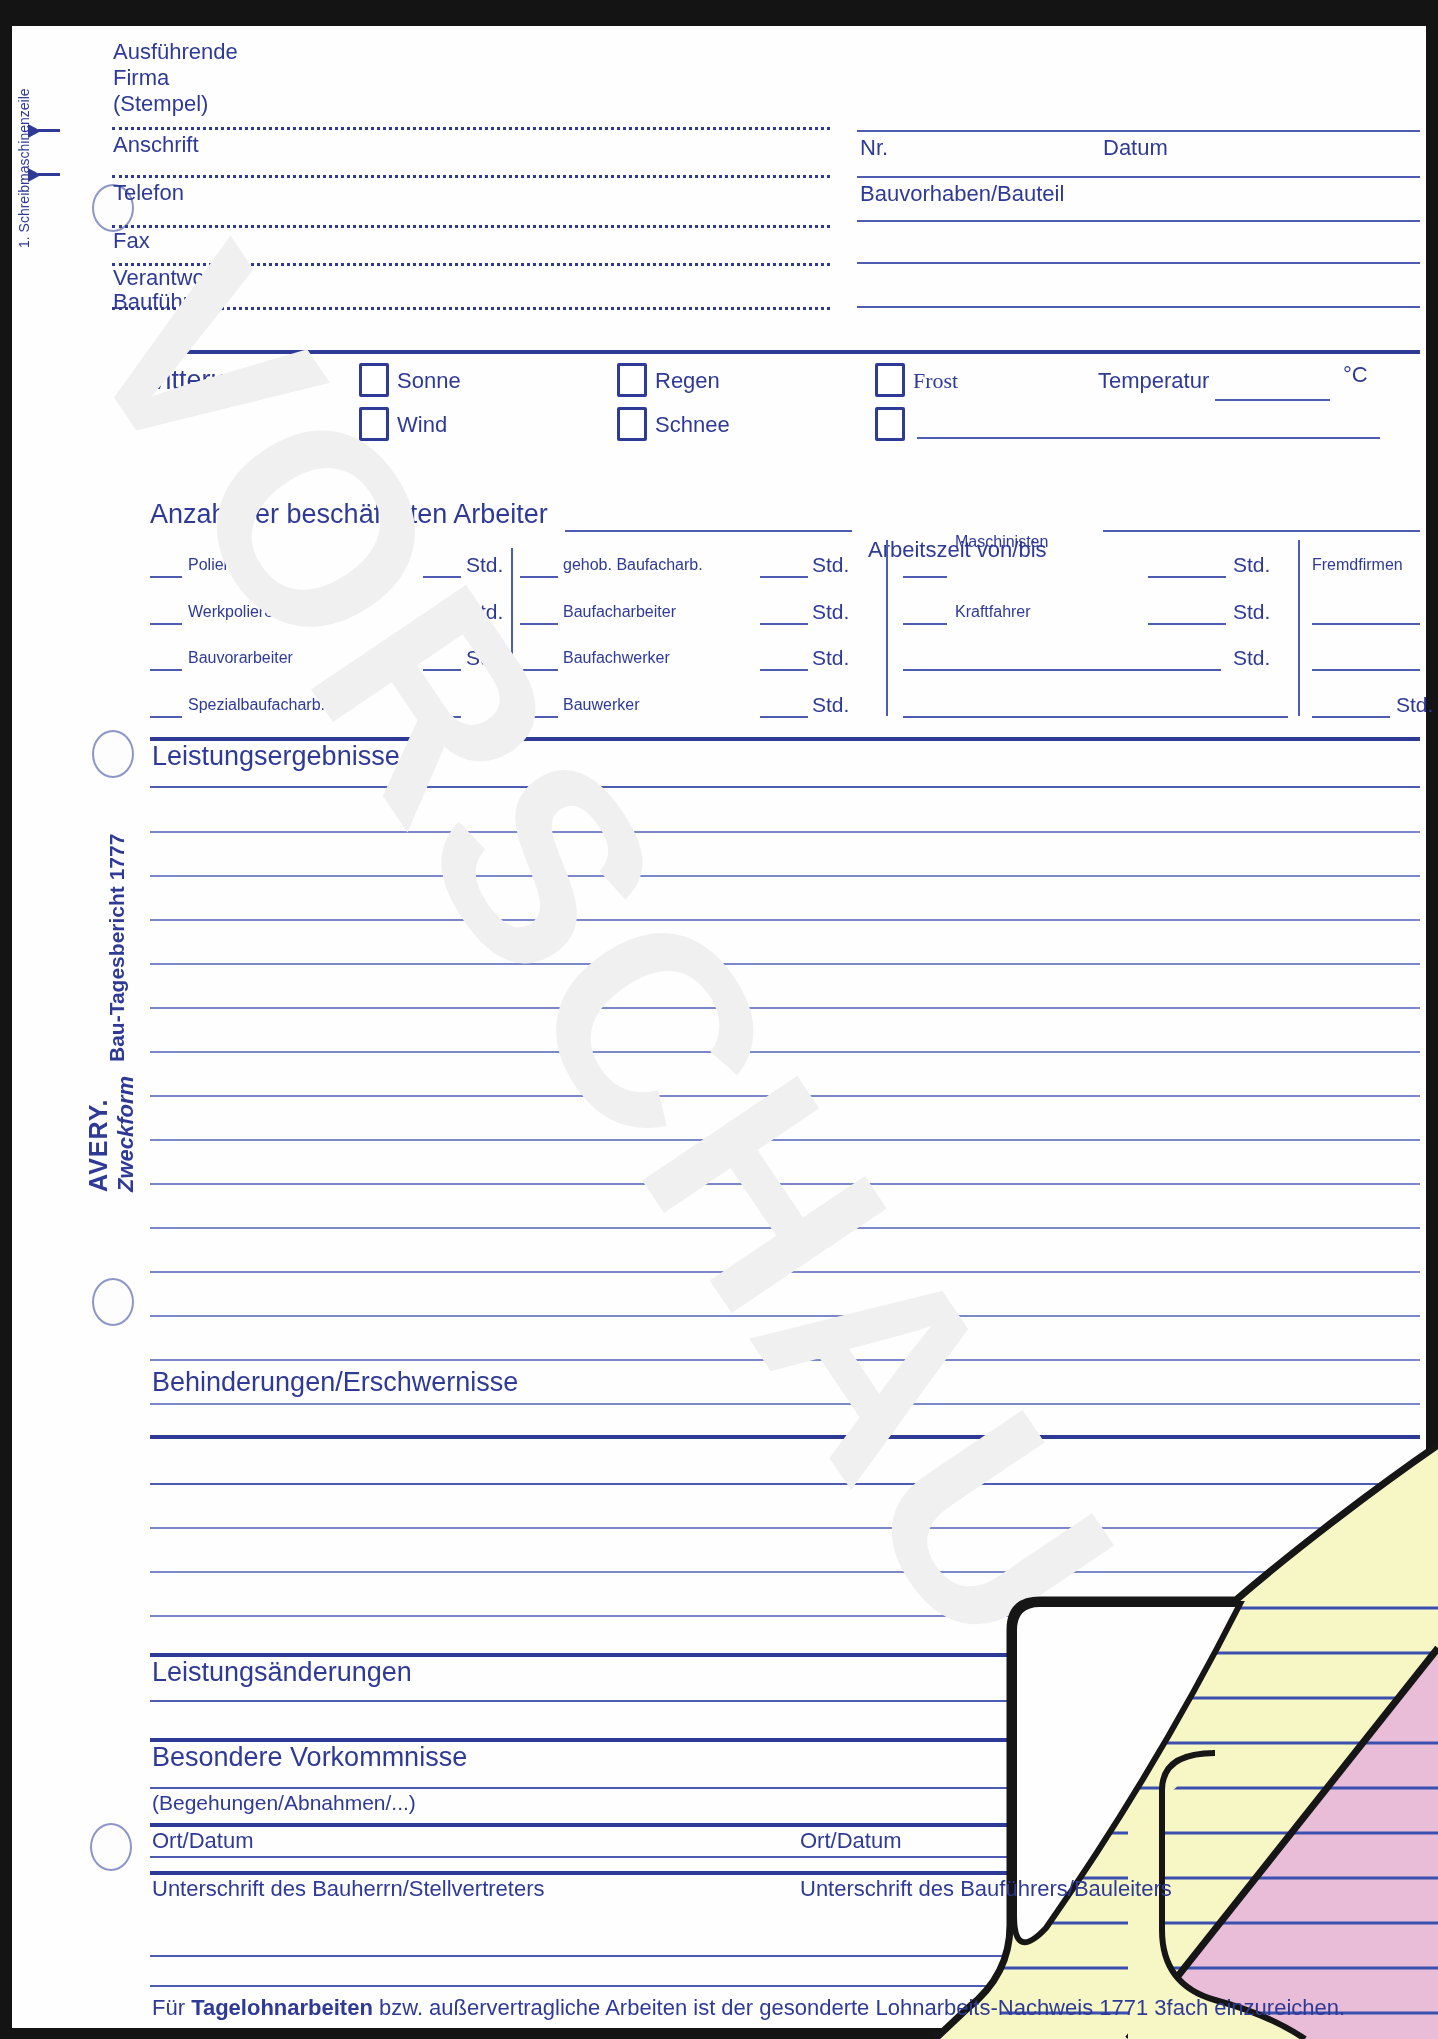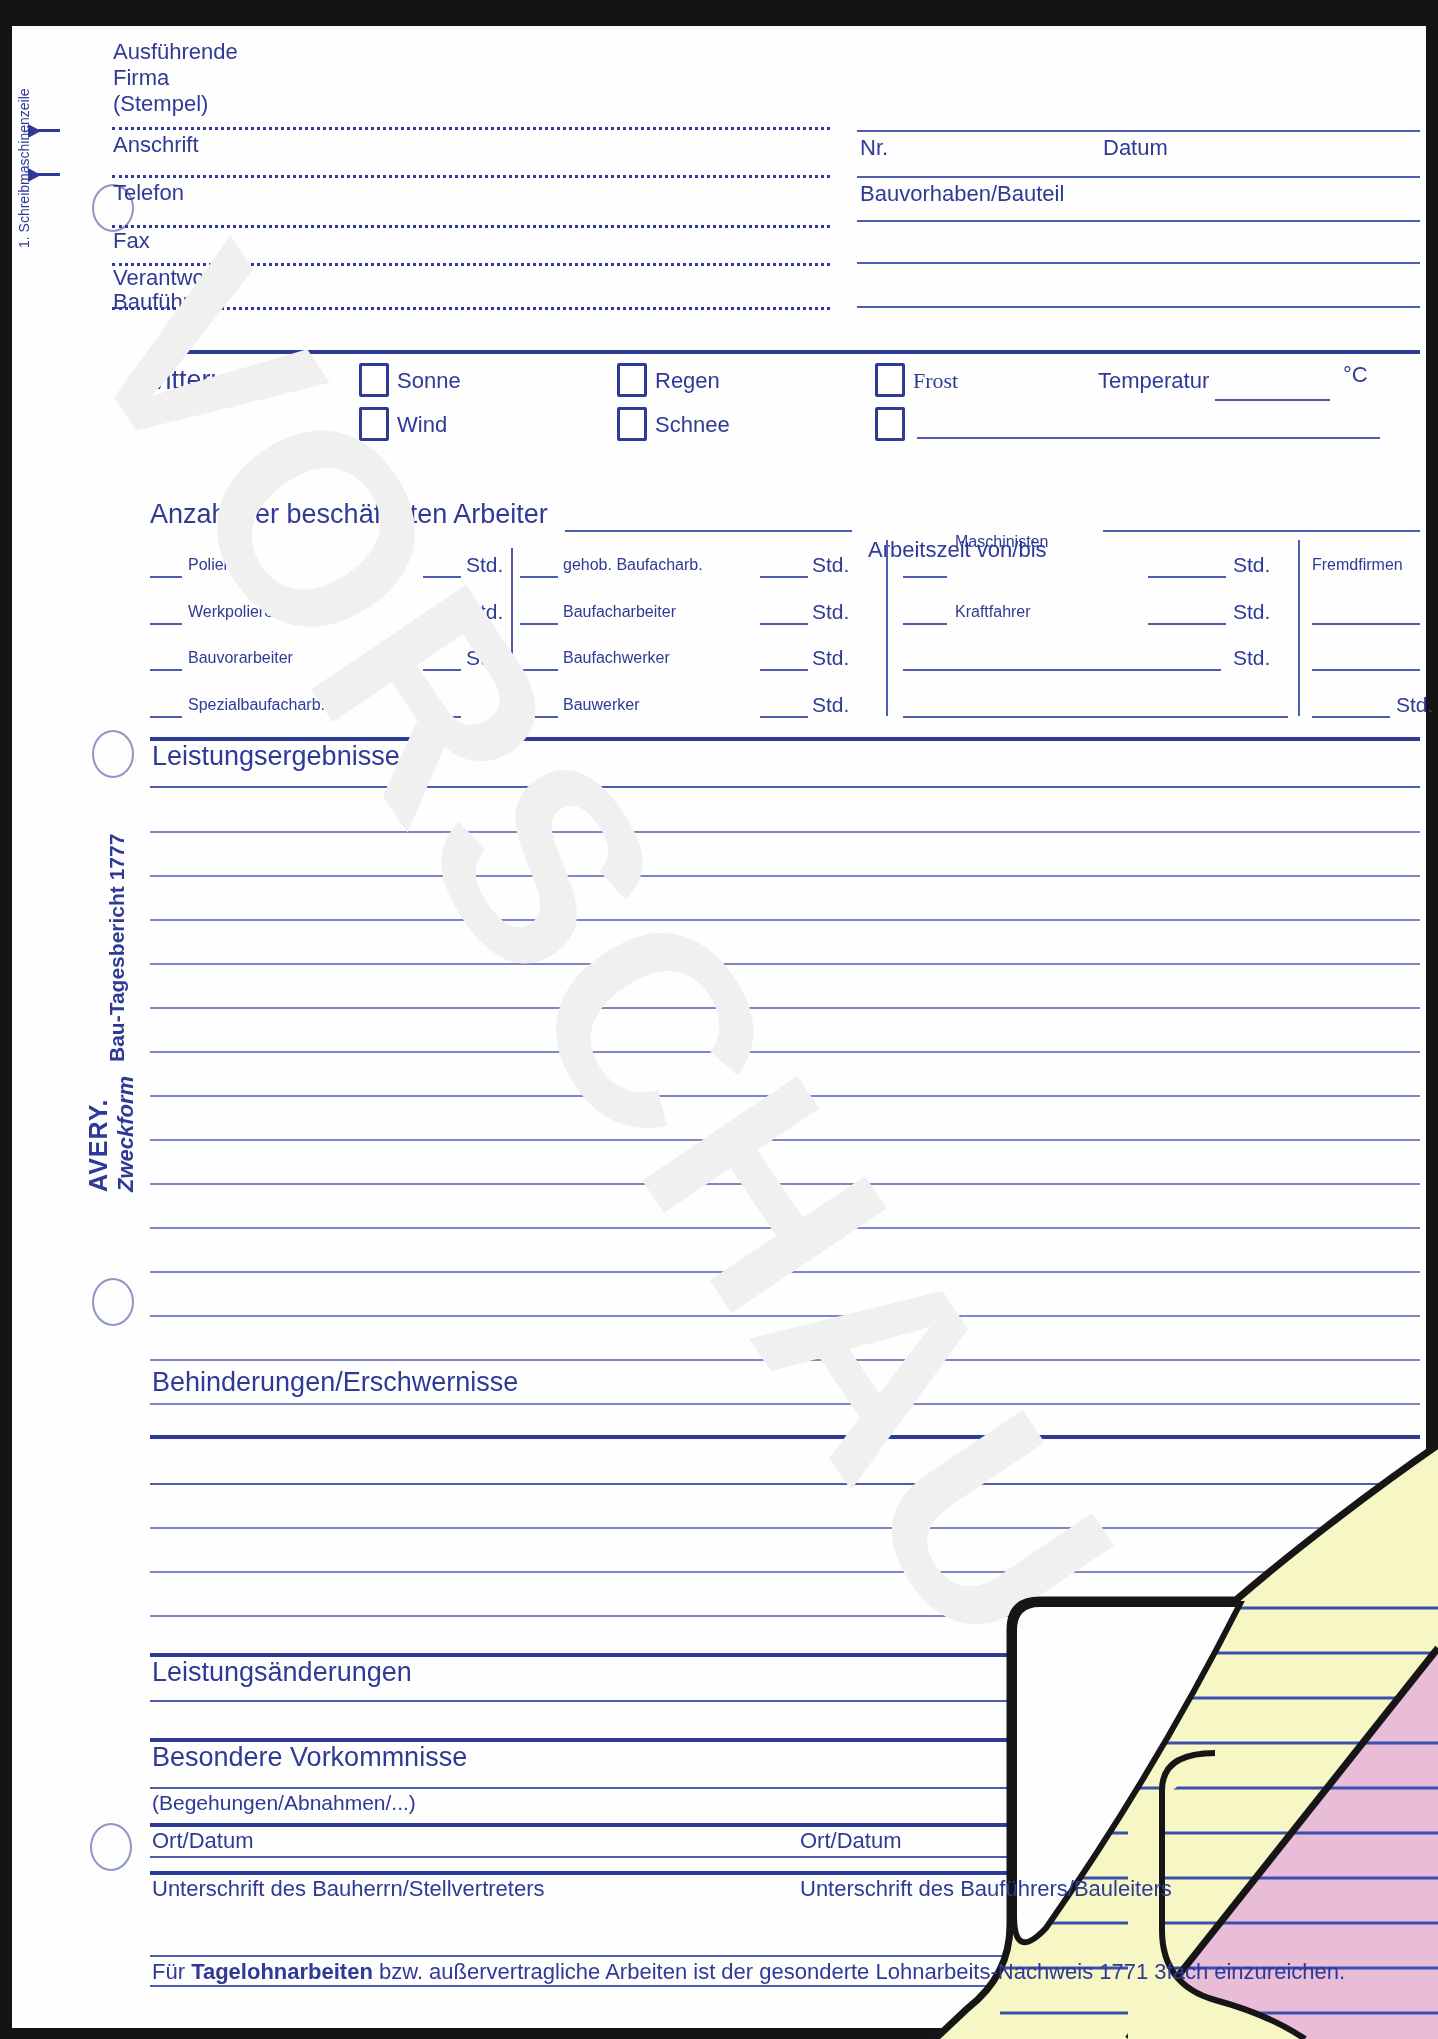--- a/index.html
+++ b/index.html
@@ -25,21 +25,21 @@
   .wm{position:absolute;left:265px;top:210px;transform:rotate(56deg);transform-origin:0 0;
       font-size:272px;line-height:1;font-weight:bold;letter-spacing:6px;color:#f0f0f0;z-index:20;white-space:nowrap;}
   .arrow{position:absolute;width:0;height:0;border-left:13px solid #2e3a96;
          border-top:7px solid transparent;border-bottom:7px solid transparent;}
   .arrline{position:absolute;height:0;border-top:3px solid #2e3a96;width:22px;}
   .z30{z-index:30;}
   .z40{z-index:40;}
   .logoA{font-size:25px;font-weight:bold;letter-spacing:1px;}
   .logoZ{font-size:22px;font-weight:bold;font-style:italic;}
   .sub{font-size:21px;}
-  .foot{font-size:22px;}
+  .foot{font-size:22px;margin-top:36px;}
 </style>
 </head>
 <body>
 
 <div id="canvas">
   <div class="page"></div>
 
   <div class="hole" style="left:92px;top:184px;"></div>
   <div class="hole" style="left:92px;top:730px;"></div>
   <div class="hole" style="left:92px;top:1278px;"></div>

